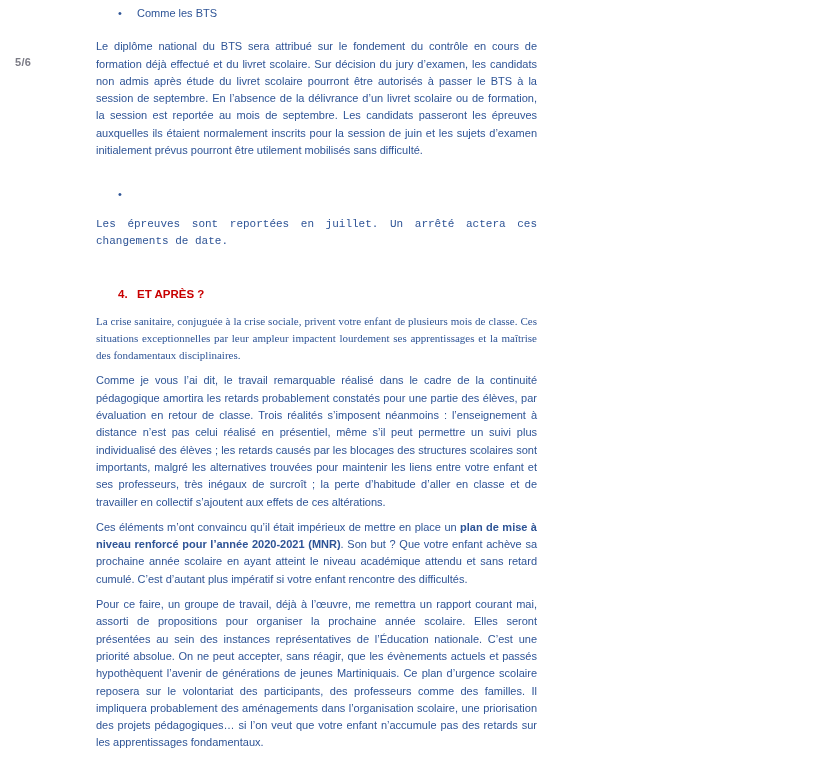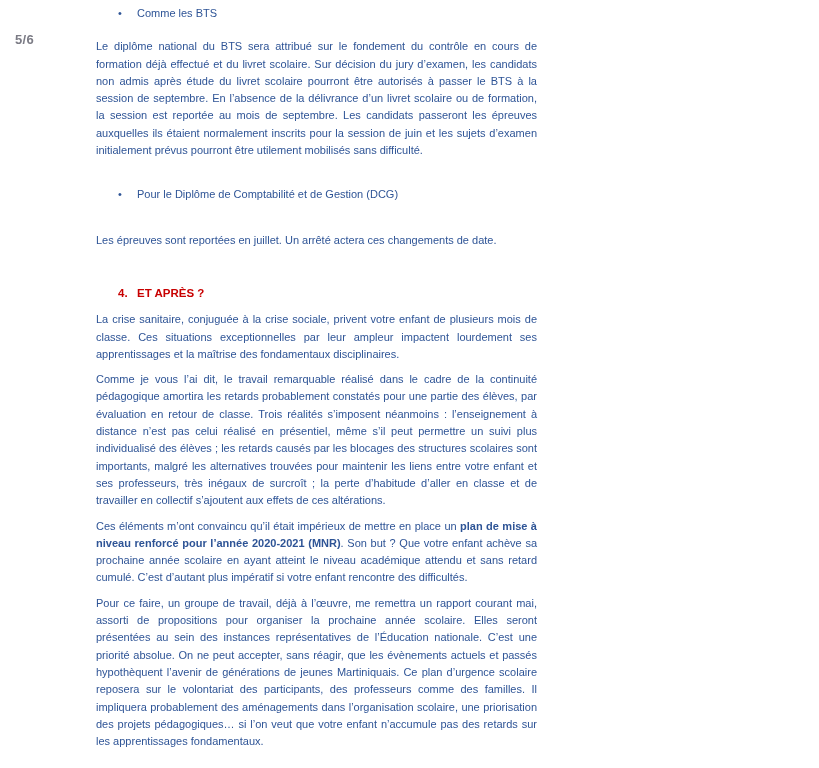--- a/index.html
+++ b/index.html
@@ -11,22 +11,22 @@
     position: relative;
     width: 819px;
     height: 768px;
     background: #FFFFFF;
     overflow: hidden;
     font-family: "Liberation Sans", sans-serif;
   }
   .page-number {
     position: absolute;
     left: 15px;
-    top: 32px;
-    font-size: 13px;
+    top: 56px;
+    font-size: 11px;
     font-weight: bold;
     color: #7B7B85;
     letter-spacing: 0.3px;
   }
   .content {
     position: absolute;
     left: 96px;
     top: 5px;
     width: 441px;
     color: #2E5496;
@@ -41,23 +41,23 @@
     display: flex;
     padding-left: 22px;
   }
   .bullet-dot {
     width: 19px;
     flex: 0 0 19px;
   }
   .mt-para      { margin-top: 8px; }
   .mt-bts       { margin-top: 16px; }
   .mt-dcg-bul   { margin-top: 27px; }
-  .mt-dcg-para  { margin-top: 28px; }
+  .mt-dcg-para  { margin-top: 12px; font-family: Liberation Mono, monospace; }
   .mt-heading   { margin-top: 36px; }
-  .mt-crise     { margin-top: 9px;  }
+  .mt-crise     { margin-top: 9px; font-family: Liberation Serif, serif;  }
   .heading {
     display: flex;
     padding-left: 22px;
     color: #C80000;
     font-weight: bold;
     font-size: 11.5px;
   }
   .heading-num {
     width: 19px;
     flex: 0 0 19px;
@@ -77,21 +77,20 @@
 
     <div class="bullet-row">
       <span class="bullet-dot">•</span>
       <span class="bullet-label">Comme les BTS</span>
     </div>
 
     <p class="para mt-bts">Le diplôme national du BTS sera attribué sur le fondement du contrôle en cours de formation déjà effectué et du livret scolaire. Sur décision du jury d’examen, les candidats non admis après étude du livret scolaire pourront être autorisés à passer le BTS à la session de septembre. En l’absence de la délivrance d’un livret scolaire ou de formation, la session est reportée au mois de septembre. Les candidats passeront les épreuves auxquelles ils étaient normalement inscrits pour la session de juin et les sujets d’examen initialement prévus pourront être utilement mobilisés sans difficulté.</p>
 
     <div class="bullet-row mt-dcg-bul">
       <span class="bullet-dot">•</span>
-      <span class="bullet-label">Pour le Diplôme de Comptabilité et de Gestion (DCG)</span>
     </div>
 
     <p class="para mt-dcg-para">Les épreuves sont reportées en juillet. Un arrêté actera ces changements de date.</p>
 
     <div class="heading mt-heading">
       <span class="heading-num">4.</span>
       <span class="heading-label">ET APRÈS ?</span>
     </div>
 
     <p class="para mt-crise">La crise sanitaire, conjuguée à la crise sociale, privent votre enfant de plusieurs mois de classe. Ces situations exceptionnelles par leur ampleur impactent lourdement ses apprentissages et la maîtrise des fondamentaux disciplinaires.</p>

